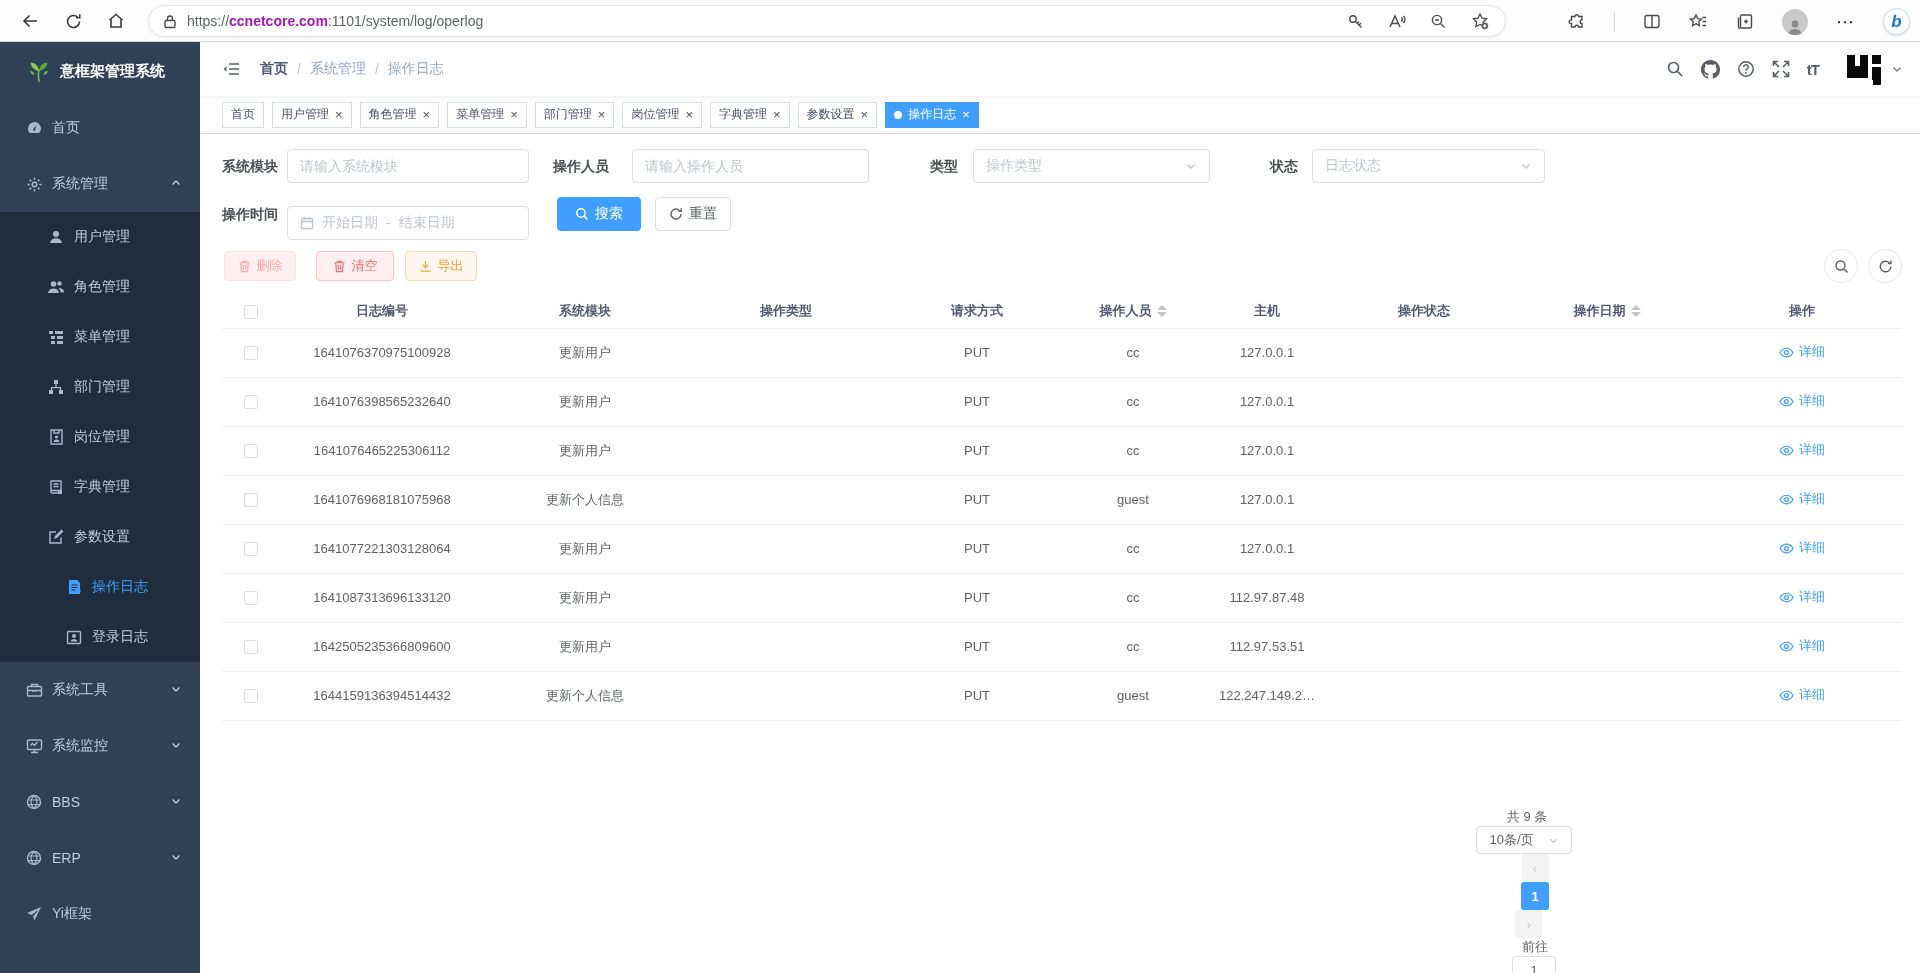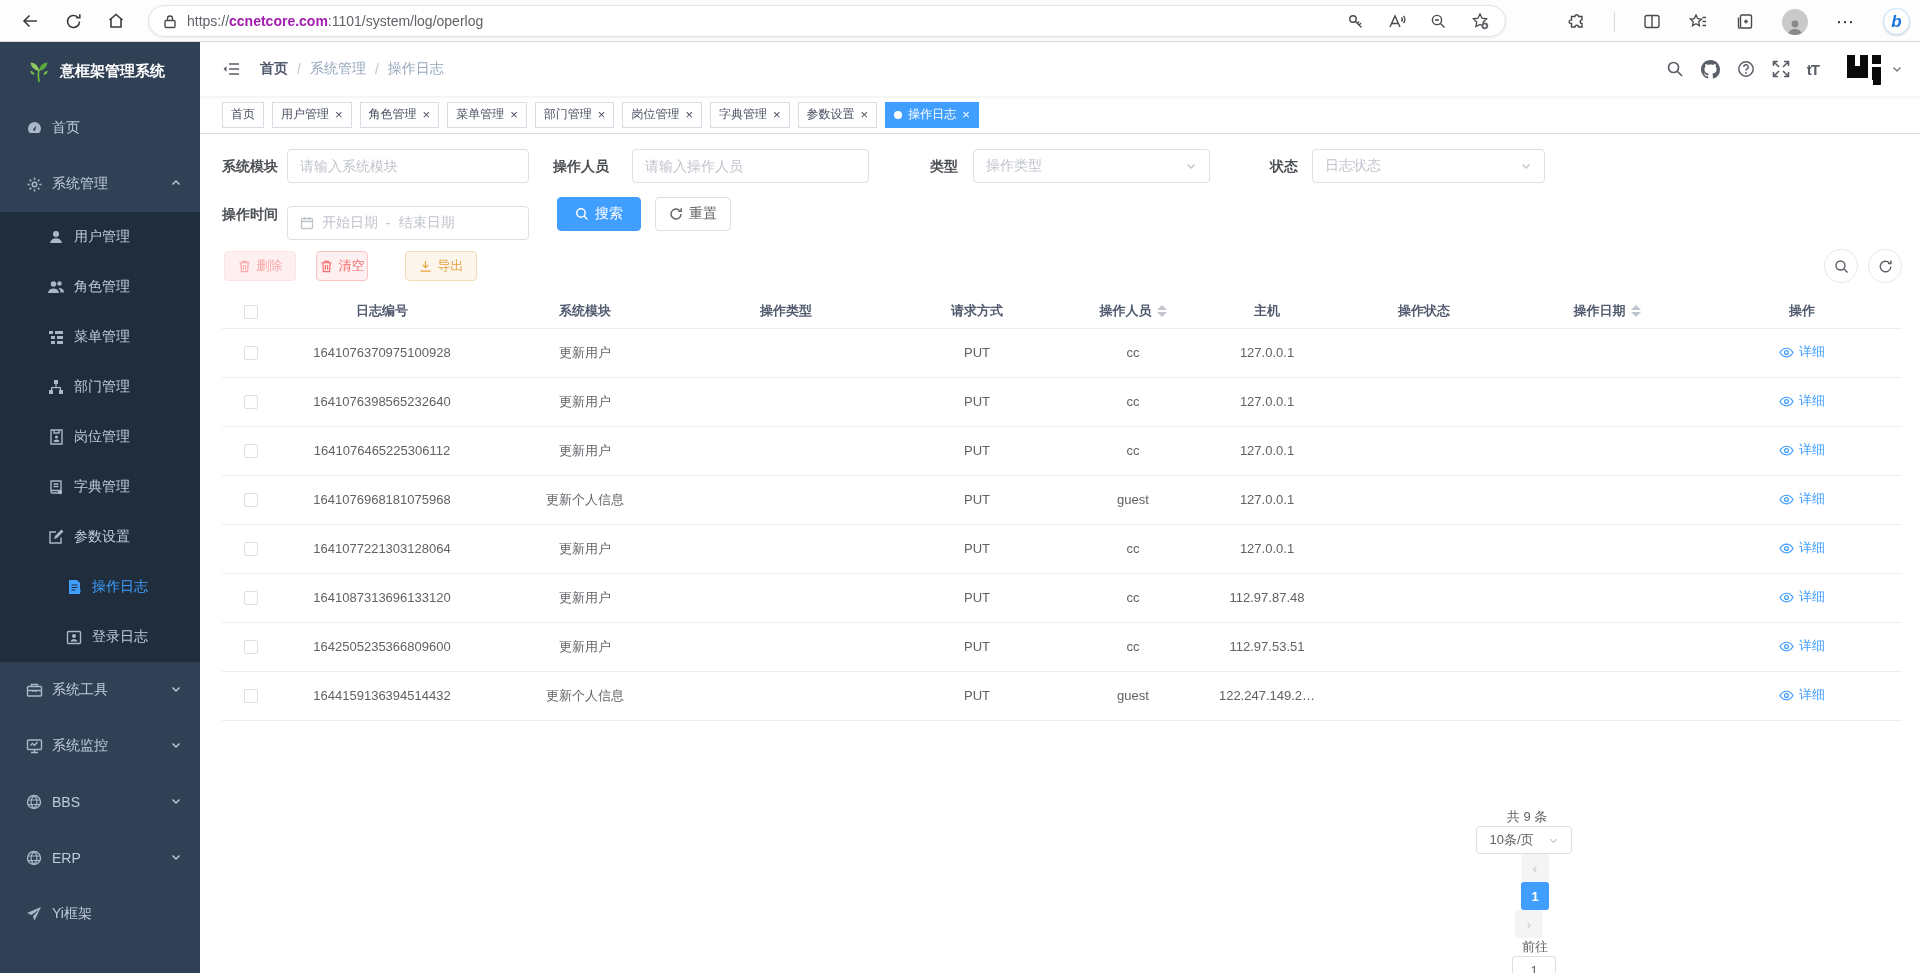--- a/index.html
+++ b/index.html
@@ -533,21 +533,21 @@
         </svg>
       <span>重置</span>
     </button>
 
     <button class="btn btn-sm btn-danger-disabled" style="left:24px;top:117px;width:72px">
       <svg width="13" height="14" viewBox="0 0 14 14" fill="none" stroke="currentColor" stroke-width="1.3">
           <path d="M1.5 3.5h11M5 3.5V2h4v1.5M3 3.5l.7 9.5h6.6l.7-9.5M5.8 6v5M8.2 6v5"></path>
         </svg>
       <span>删除</span>
     </button>
-    <button class="btn btn-sm btn-danger-plain" style="left:116px;top:117px;width:52px">
+    <button class="btn btn-sm btn-danger-plain" style="left:116px;top:117px;width:78px">
       <svg width="13" height="14" viewBox="0 0 14 14" fill="none" stroke="currentColor" stroke-width="1.3">
           <path d="M1.5 3.5h11M5 3.5V2h4v1.5M3 3.5l.7 9.5h6.6l.7-9.5M5.8 6v5M8.2 6v5"></path>
         </svg>
       <span>清空</span>
     </button>
     <button class="btn btn-sm btn-warning-plain" style="left:205px;top:117px;width:72px">
       <svg width="13" height="14" viewBox="0 0 14 14" fill="none" stroke="currentColor" stroke-width="1.3">
           <path d="M7 1.5v7M4 5.8L7 8.8l3-3M1.5 12.5h11"></path>
         </svg>
       <span>导出</span>

